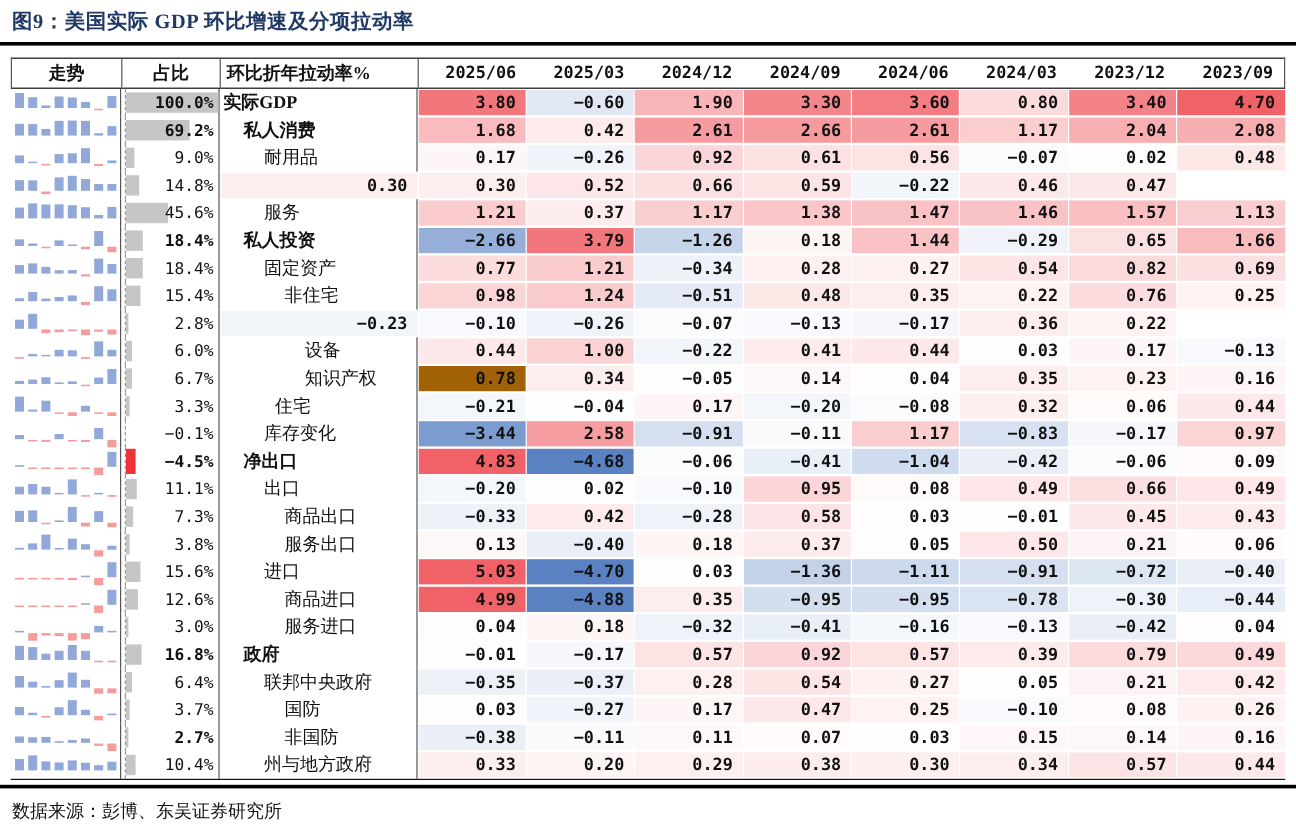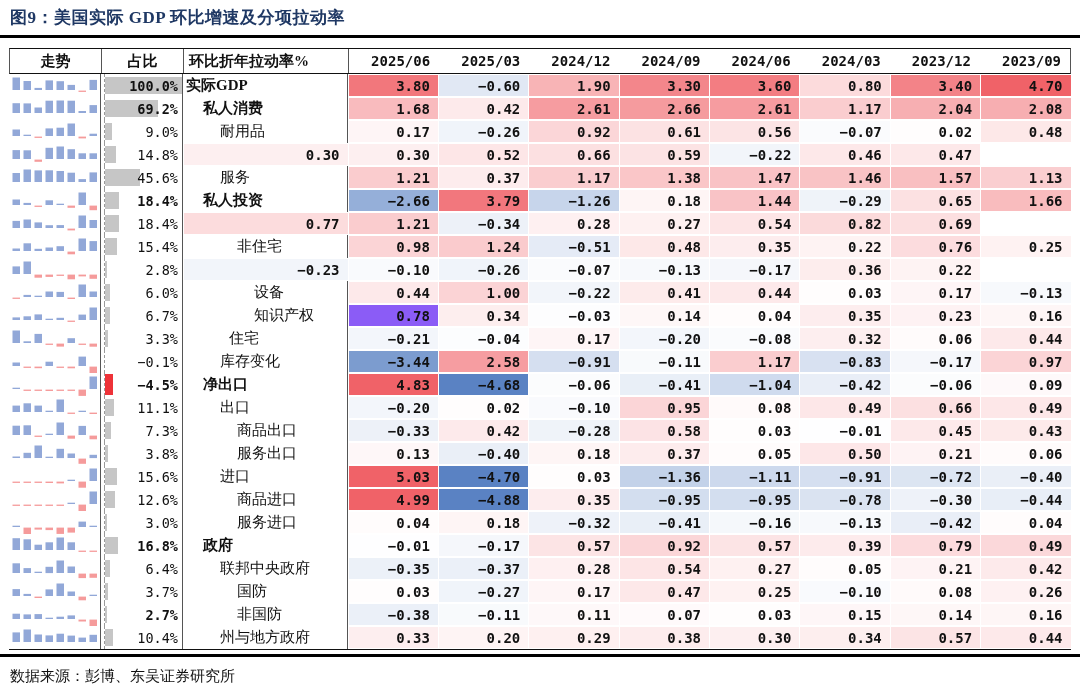--- a/index.html
+++ b/index.html
@@ -239,20 +239,21 @@
               <rect x="56.5" y="15.6" width="7.5" height="1.8" fill="#f59b9b"></rect>
               <rect x="67.5" y="2.5" width="7.5" height="12.5" fill="#92a8d8"></rect>
               <rect x="78.5" y="7.0" width="7.5" height="8.0" fill="#92a8d8"></rect>
             </svg>
           </div>
           <div class="tc c-share">
              <div class="sc-guide"></div>
             <div class="sbar" style="width:14.2px;background:#c6c6c6"></div>
              <span class="stext" style="font-weight:400">18.4%</span>
            </div>
+          <div class="tc c-label" style="padding-left:37px;font-weight:400">固定资产</div>
           <div class="vc" style="background:rgb(252,220,221)">0.77</div>
           <div class="vc" style="background:rgb(250,204,206)">1.21</div>
           <div class="vc" style="background:rgb(237,241,248)">−0.34</div>
           <div class="vc" style="background:rgb(254,240,241)">0.28</div>
           <div class="vc" style="background:rgb(254,241,241)">0.27</div>
           <div class="vc" style="background:rgb(253,229,230)">0.54</div>
           <div class="vc" style="background:rgb(251,218,219)">0.82</div>
           <div class="vc" style="background:rgb(252,223,224)">0.69</div>
         </div>
         <div class="trow">
@@ -350,23 +351,23 @@
               <rect x="67.5" y="9.6" width="7.5" height="5.4" fill="#92a8d8"></rect>
               <rect x="78.5" y="2.5" width="7.5" height="12.5" fill="#92a8d8"></rect>
             </svg>
           </div>
           <div class="tc c-share">
              <div class="sc-guide"></div>
             <div class="sbar" style="width:5.2px;background:#c6c6c6"></div>
              <span class="stext" style="font-weight:400">6.7%</span>
            </div>
           <div class="tc c-label" style="padding-left:71px;font-weight:400">知识产权</div>
-          <div class="vc" style="background:#8b5cf6">0.78</div>
+          <div class="vc" style="background:#a16207">0.78</div>
           <div class="vc" style="background:rgb(253,238,238)">0.34</div>
-          <div class="vc" style="background:rgb(253,253,254)">−0.03</div>
+          <div class="vc" style="background:rgb(253,253,254)">−0.05</div>
           <div class="vc" style="background:rgb(254,247,247)">0.14</div>
           <div class="vc" style="background:rgb(255,252,252)">0.04</div>
           <div class="vc" style="background:rgb(253,237,238)">0.35</div>
           <div class="vc" style="background:rgb(254,242,243)">0.23</div>
           <div class="vc" style="background:rgb(254,246,246)">0.16</div>
         </div>
         <div class="trow">
           <div class="tc c-trend">
             <svg width="88" height="22" viewBox="0 0 88 22">
               <rect x="1.5" y="2.5" width="7.5" height="12.5" fill="#92a8d8"></rect>

